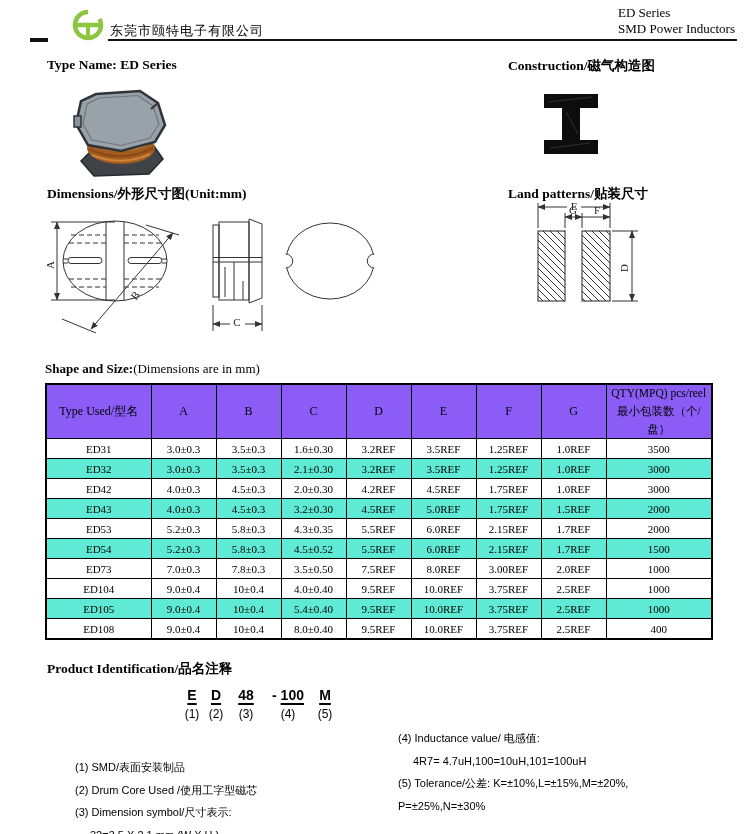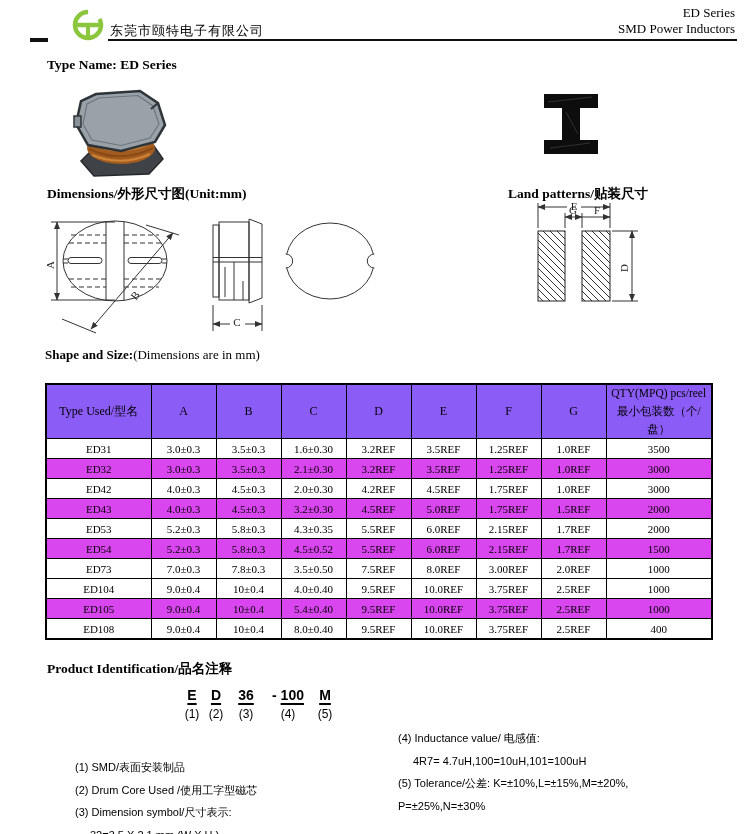--- a/index.html
+++ b/index.html
@@ -1,33 +1,33 @@
 <!DOCTYPE html>
 <html><head>
 <meta charset="utf-8">
 <style>
   html,body{margin:0;padding:0;background:#fff;}
   .page{position:relative;width:753px;height:834px;background:#fff;color:#000;
         font-family:"Liberation Serif",serif;overflow:hidden;}
   .abs{position:absolute;}
   
   .company{left:110px;top:22px;font-size:13px;letter-spacing:1px;}
-  .hdr-right{right:18px;top:5px;text-align:right;font-size:13px;line-height:16px;}
+  .hdr-right{right:18px;top:5px;text-align:left;font-size:13px;line-height:16px;}
   .rule-thick{left:30px;top:38px;width:18px;height:4px;background:#111;}
   .rule-main{left:108px;top:39px;width:629px;height:2px;background:#111;}
   .logo{left:70px;top:6px;width:36px;height:36px;}
   
   .sec-title{font-weight:bold;font-size:13.5px;}
   
   .spec-table{border-collapse:collapse;table-layout:fixed;width:666px;text-align:center;
               border:2px solid #000;}
   .spec-table th,.spec-table td{border:1px solid #000;padding:0;overflow:hidden;}
   .spec-table thead th{background:#8b5cf6;height:48px;font-weight:normal;font-size:12px;}
   .spec-table tbody td{height:19px;font-size:11px;}
-  .spec-table tbody tr.shaded td{background:#d946ef;}
+  .spec-table tbody tr.shaded td{background:#5eead4;}
   .qty-hdr{font-size:11.5px;line-height:1.55;}
   
   .pid-code{display:grid;grid-template-columns:24px 24px 36px 48px 26px;
             font-family:"Liberation Sans",sans-serif;font-weight:bold;font-size:14px;text-align:center;}
   .pid-code .u{text-decoration:underline;text-decoration-thickness:1.5px;text-underline-offset:3px;}
   .pid-idx{display:grid;grid-template-columns:24px 24px 36px 48px 26px;
            font-family:"Liberation Sans",sans-serif;font-size:12px;text-align:center;}
   .note{font-family:"Liberation Sans",sans-serif;font-size:11px;line-height:22.5px;white-space:nowrap;}
   .note .ind{padding-left:15px;}
   svg text{font-family:"Liberation Serif",serif;font-size:11px;fill:#222;}
@@ -45,20 +45,21 @@
   </svg>
   <div class="abs company">东莞市颐特电子有限公司</div>
   <div class="abs hdr-right">
     <div>ED Series</div>
     <div>SMD Power Inductors</div>
   </div>
   <div class="abs rule-thick"></div>
   <div class="abs rule-main"></div>
 
   <div class="abs sec-title" style="left:47px;top:57px;">Type Name: ED Series</div>
+  <div class="abs sec-title" style="left:508px;top:57px;">Construction/磁气构造图</div>
 
   <svg class="abs" style="left:62px;top:86px;" width="118" height="94" viewBox="0 0 118 94">
     <path d="M30,64 L92,60 L101,73 L87,88 L32,90 L19,75 Z" fill="#3f4347" stroke="#26292c" stroke-width="1.5"></path>
     <ellipse cx="59" cy="62" rx="34" ry="16" fill="#a35c1f"></ellipse>
     <path d="M27,57 q32,15 64,-1" stroke="#cd8338" stroke-width="2" fill="none"></path>
     <path d="M27,63 q32,15 64,-1" stroke="#8a4a15" stroke-width="2" fill="none"></path>
     <path d="M30,69 q30,12 58,-1" stroke="#cd8338" stroke-width="2" fill="none"></path>
     <path d="M34,8 L78,5 L96,17 L103,39 L93,56 L59,65 L26,59 L14,38 L19,15 Z" fill="#99a1a9" stroke="#2f3438" stroke-width="2.5"></path>
     <path d="M37,12 L76,9.5 L91,20 L97,38 L88,52 L59,59.5 L30,54 L21,38 L25,18 Z" fill="none" stroke="#6d757d" stroke-width="1.2"></path>
     <path d="M96,17 L89,23" stroke="#2f3438" stroke-width="2"></path>
@@ -156,21 +157,21 @@
     <line x1="72" y1="19" x2="100" y2="19" class="dimline" marker-end="url(#ar2)"></line>
     <text x="63" y="16" text-anchor="middle" font-size="10">G</text>
     <text x="87" y="16" text-anchor="middle" font-size="10">F</text>
 
     <line x1="102" y1="33" x2="128" y2="33" class="dimline"></line>
     <line x1="102" y1="103" x2="128" y2="103" class="dimline"></line>
     <line x1="122" y1="33" x2="122" y2="103" class="dimline" marker-start="url(#ar2)" marker-end="url(#ar2)"></line>
     <text x="118" y="70" transform="rotate(-90 118 70)" text-anchor="middle" font-size="10">D</text>
   </svg>
 
-  <div class="abs" style="left:45px;top:347px;font-size:13px;">
+  <div class="abs" style="left:45px;top:361px;font-size:13px;">
     <span style="font-weight:bold;">Shape and Size:</span><span>(Dimensions are in mm)</span>
   </div>
 
   <table class="abs spec-table" style="left:45px;top:383px;">
     <colgroup>
       <col style="width:105px">
         <col style="width:65px">
         <col style="width:65px">
         <col style="width:65px">
       <col style="width:65px">
@@ -308,21 +309,21 @@
         <td>400</td>
       </tr>
       </tbody>
   </table>
 
   <div class="abs sec-title" style="left:47px;top:660px;">Product Identification/品名注释</div>
 
   <div class="abs pid-code" style="left:180px;top:687px;">
     <span class="u">E</span>
     <span class="u">D</span>
-    <span class="u">36</span>
+    <span class="u">48</span>
     <span><span>-</span>&nbsp;<span class="u">100</span></span>
     <span class="u">M</span>
   </div>
   <div class="abs pid-idx" style="left:180px;top:707px;">
     <span>(1)</span>
     <span>(2)</span>
     <span>(3)</span>
     <span>(4)</span>
     <span>(5)</span>
   </div>

